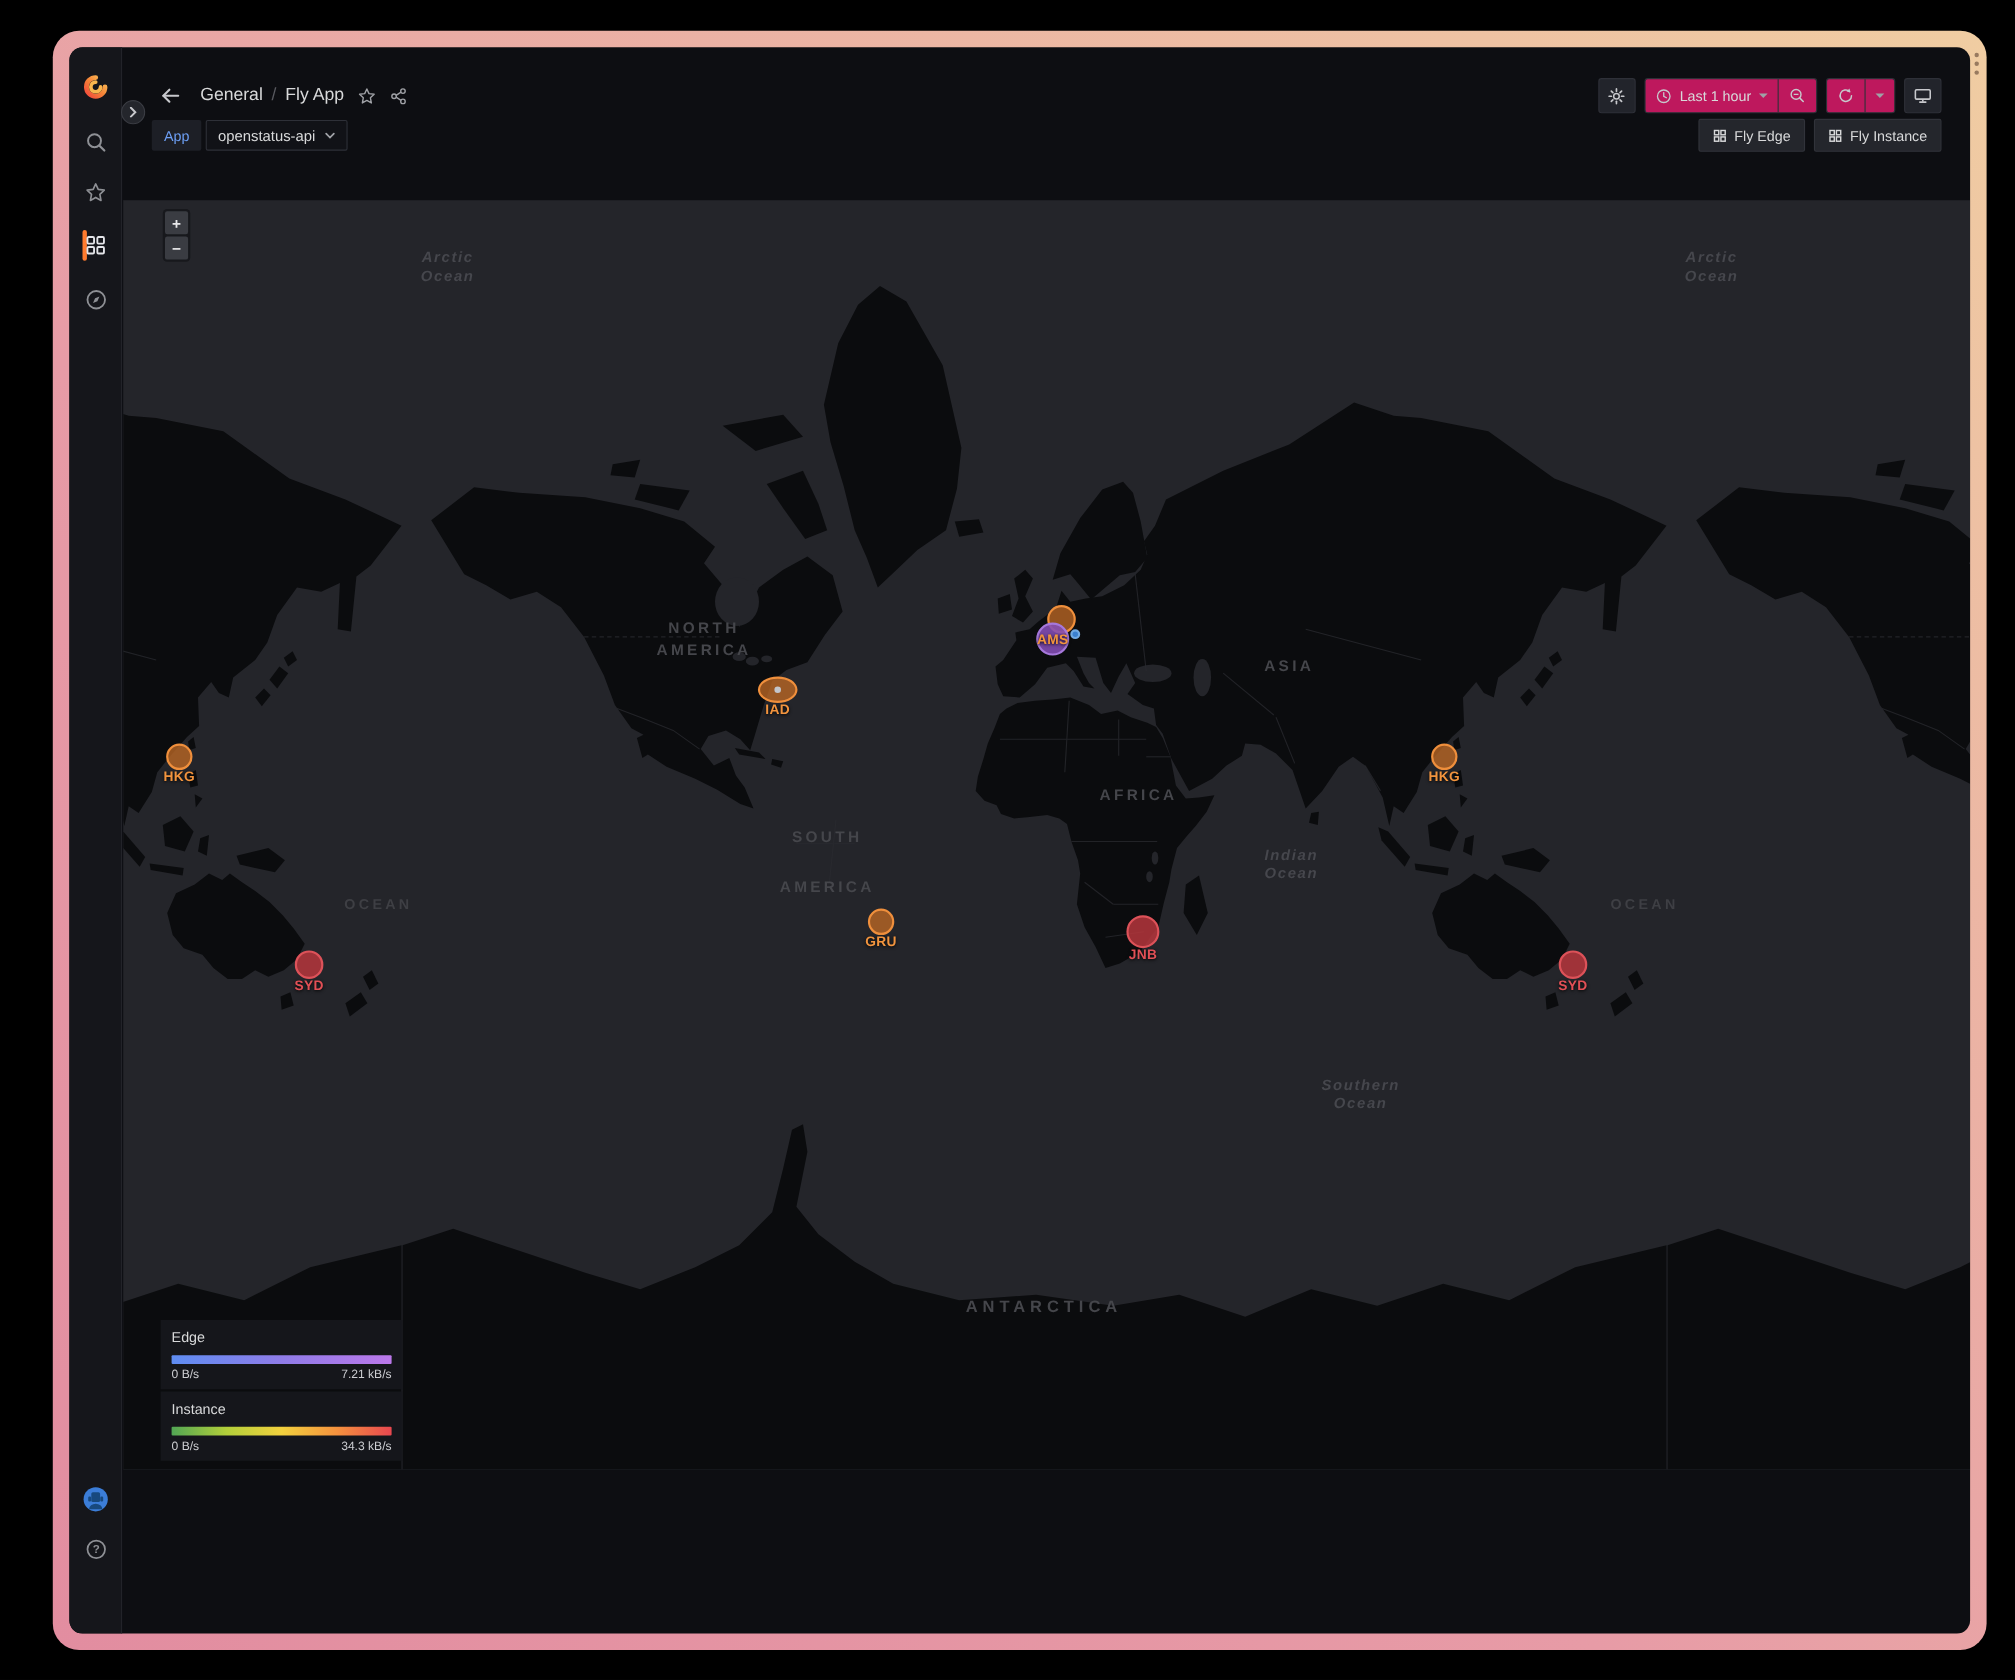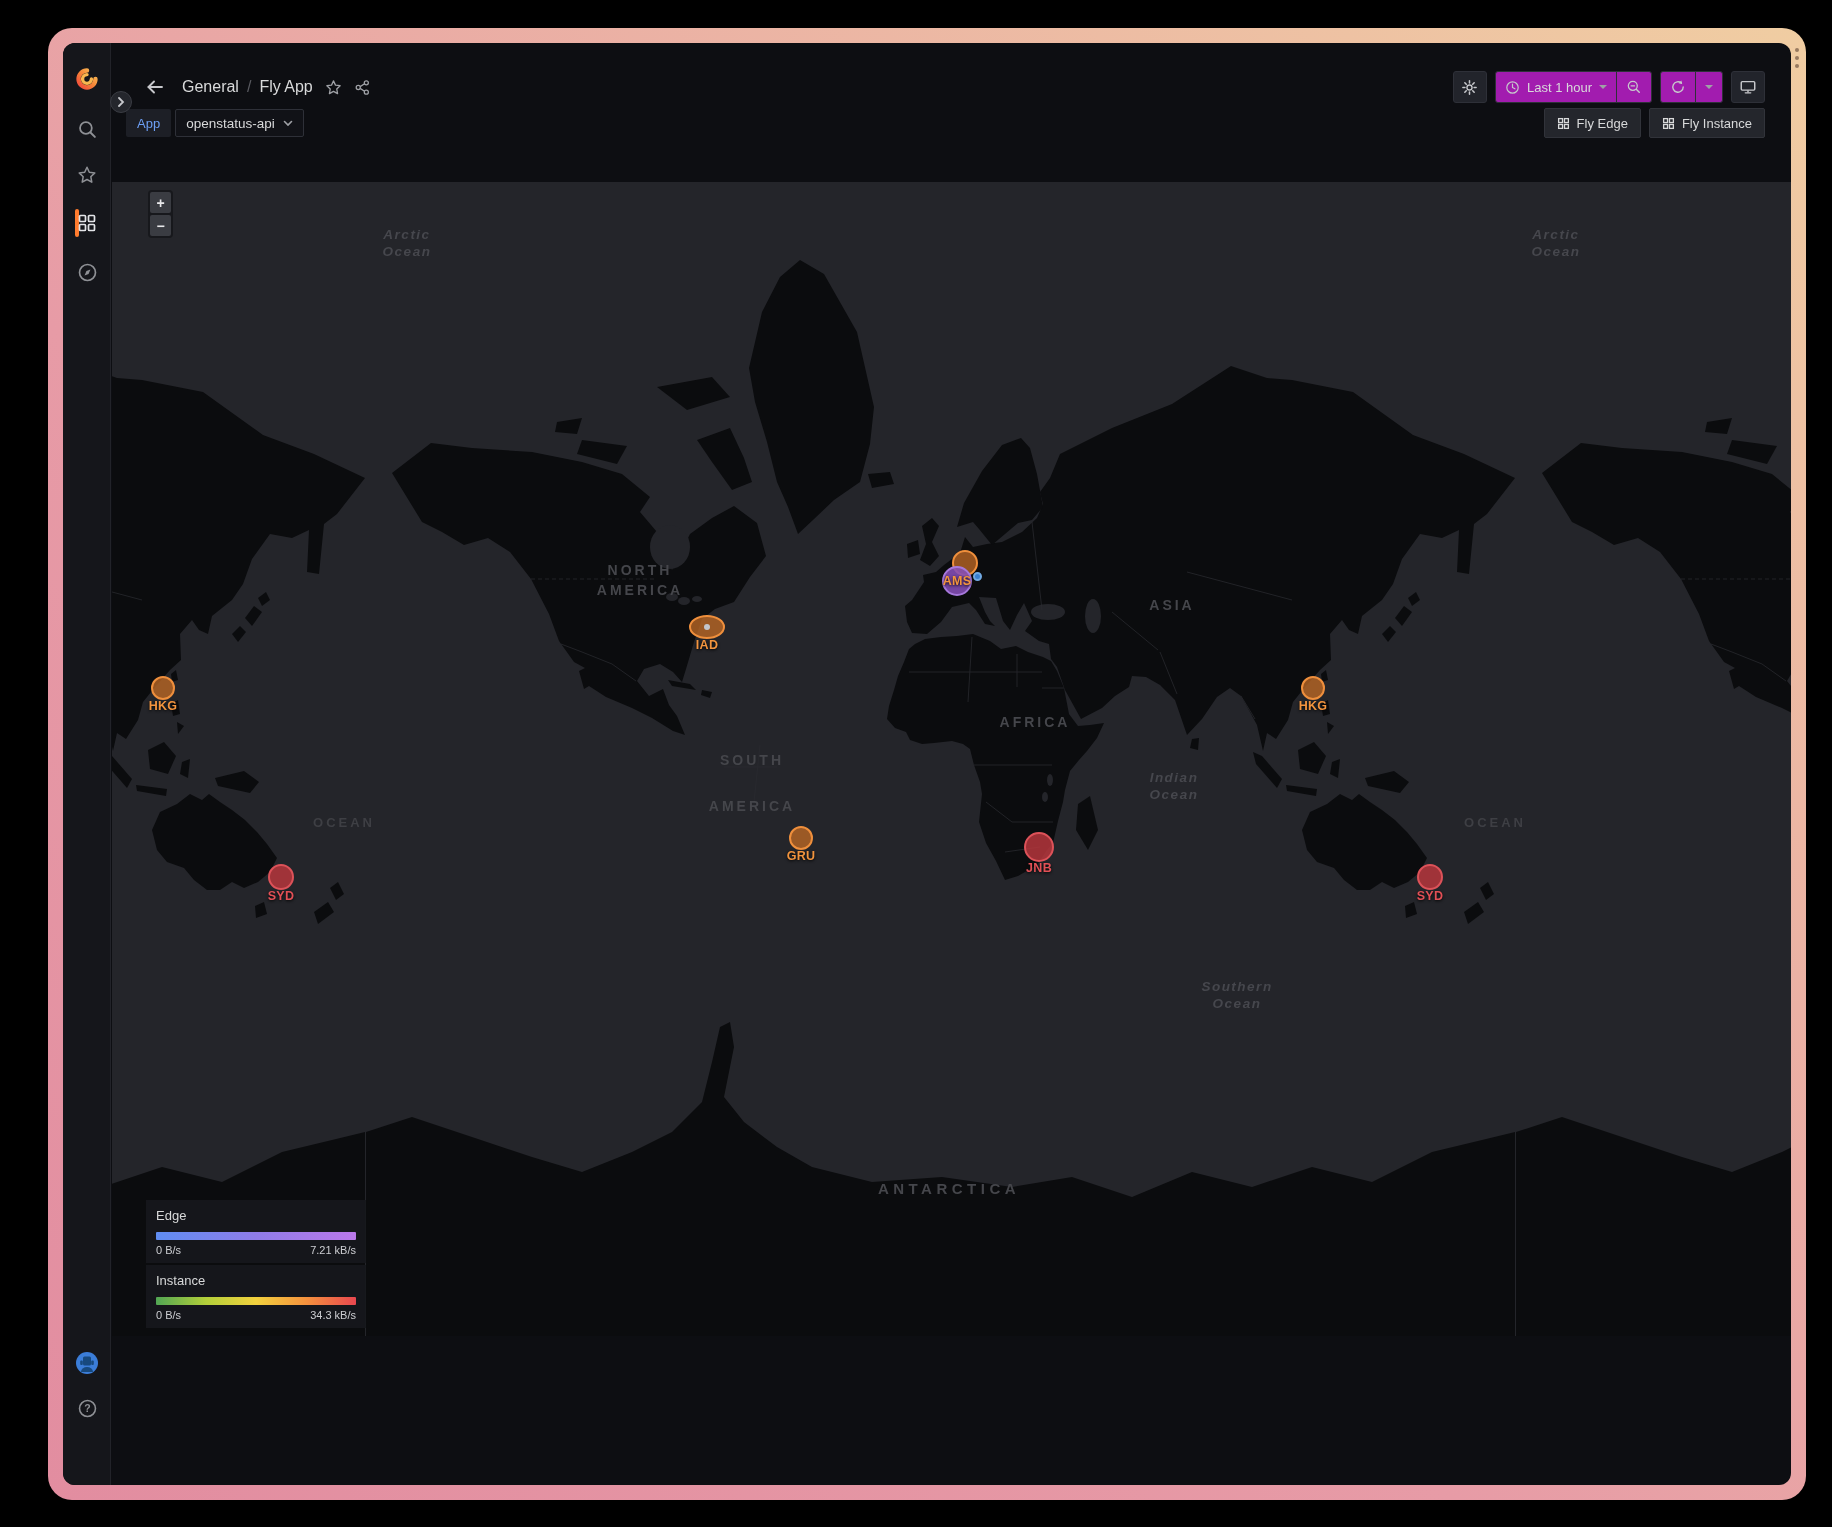--- a/index.html
+++ b/index.html
@@ -19,27 +19,27 @@
     border:1px solid #3a3c43;color:#c7c8cc;display:flex;align-items:center;justify-content:center;z-index:5;}
   
   .topbar{position:absolute;left:49px;top:13px;right:0;height:62px;display:flex;align-items:center;padding:0 26px 0 14px;margin-left:12px;}
   .back{width:34px;height:34px;display:flex;align-items:center;justify-content:center;color:#c7c8cc;border-radius:50%;}
   .crumb{margin-left:10px;font-size:16px;font-weight:500;color:#d8d9da;display:flex;align-items:center;gap:8px;}
   .crumb .sep{color:#595a60;font-weight:400;}
   .crumb-ic{margin-left:12px;color:#9fa1a6;display:flex;align-items:center;}
   .tb-right{margin-left:auto;display:flex;align-items:center;gap:8px;}
   .tb-btn{height:32px;min-width:34px;background:#22242b;border:1px solid #2e3038;border-radius:3px;
     display:flex;align-items:center;justify-content:center;color:#c7c8cc;padding:0 7px;gap:7px;}
-  .tb-group{display:flex;align-items:stretch;height:32px;background:#a21caf;border:1px solid #2e3038;border-radius:3px;}
+  .tb-group{display:flex;align-items:stretch;height:32px;background:#be185d;border:1px solid #2e3038;border-radius:3px;}
   .tb-seg{display:flex;align-items:center;gap:7px;padding:0 9px;color:#c7c8cc;}
   .tb-seg+.tb-seg{border-left:1px solid #2e3038;}
   .tb-time{font-size:13px;font-weight:500;color:#d8d9da;}
   .caret{width:0;height:0;border-left:4px solid transparent;border-right:4px solid transparent;border-top:4px solid #9fa1a6;}
   
-  .subbar{position:absolute;left:49px;top:62px;right:0;height:36px;display:flex;align-items:center;padding:0 26px 0 14px;}
+  .subbar{position:absolute;left:49px;top:62px;right:0;height:36px;display:flex;align-items:center;padding:0 26px 0 26px;}
   .var-chip{height:28px;background:#1d1f26;border-radius:2px;display:flex;align-items:center;padding:0 11px;
     font-size:13px;font-weight:500;color:var(--link-blue);}
   .var-dd{height:28px;margin-left:4px;background:#111217;border:1px solid #2e3038;border-radius:2px;
     display:flex;align-items:center;gap:8px;padding:0 10px;font-size:13.5px;color:#d8d9da;}
   .sub-right{margin-left:auto;display:flex;gap:8px;}
   .fly-btn{height:30px;background:#24262c;border:1px solid #31333a;border-radius:2px;display:flex;align-items:center;
     gap:7px;padding:0 12px;font-size:13px;font-weight:500;color:#d8d9da;}
   
   .panel-header{position:absolute;left:49px;top:113px;right:0;height:26px;background:#16171b;
     display:flex;align-items:center;justify-content:center;gap:6px;color:#d8d9da;font-size:13px;font-weight:500;}

